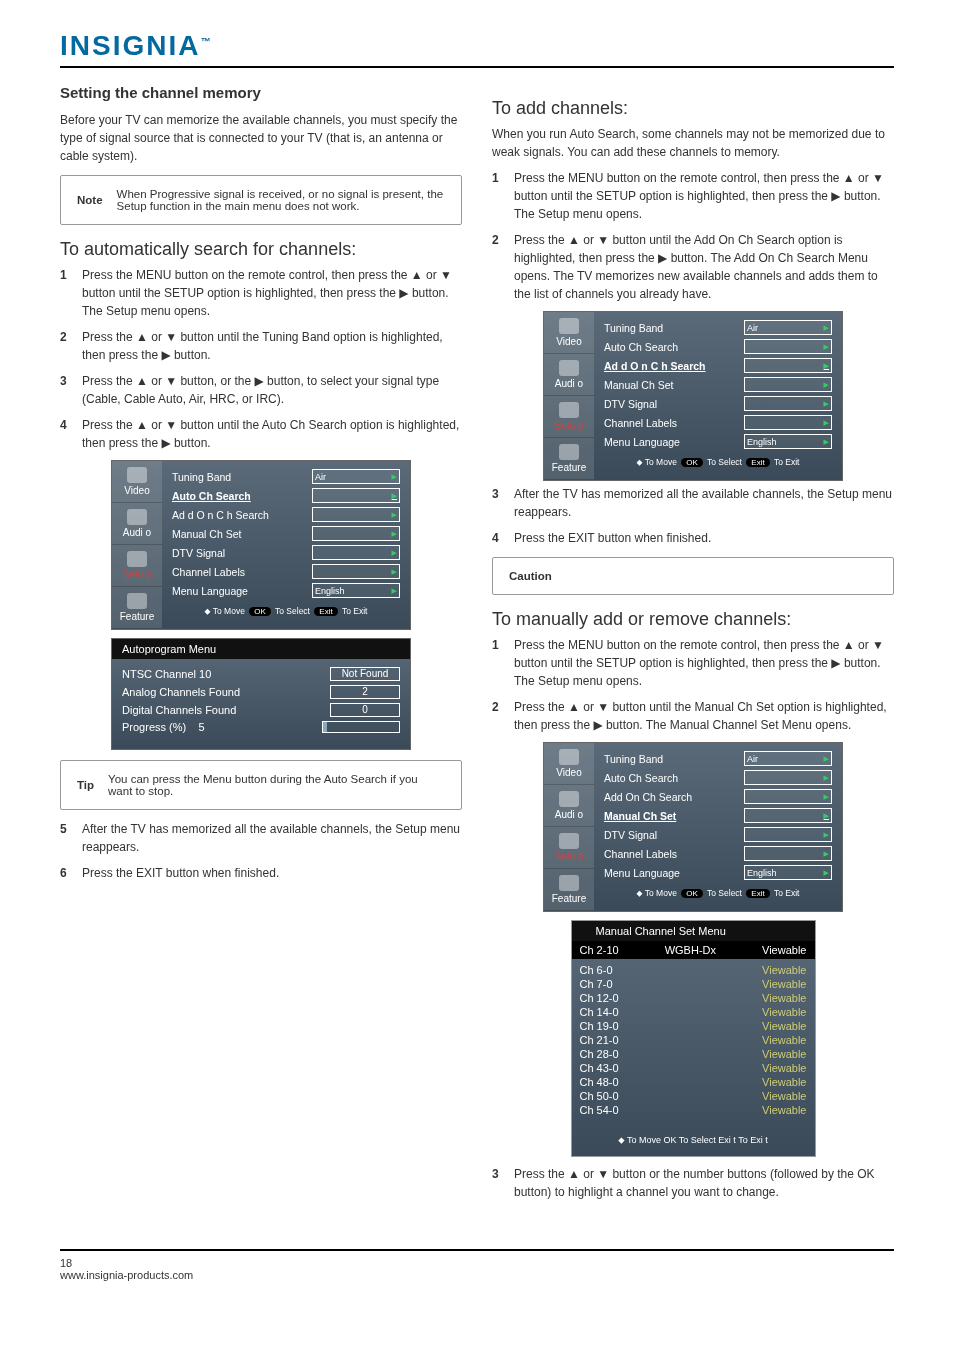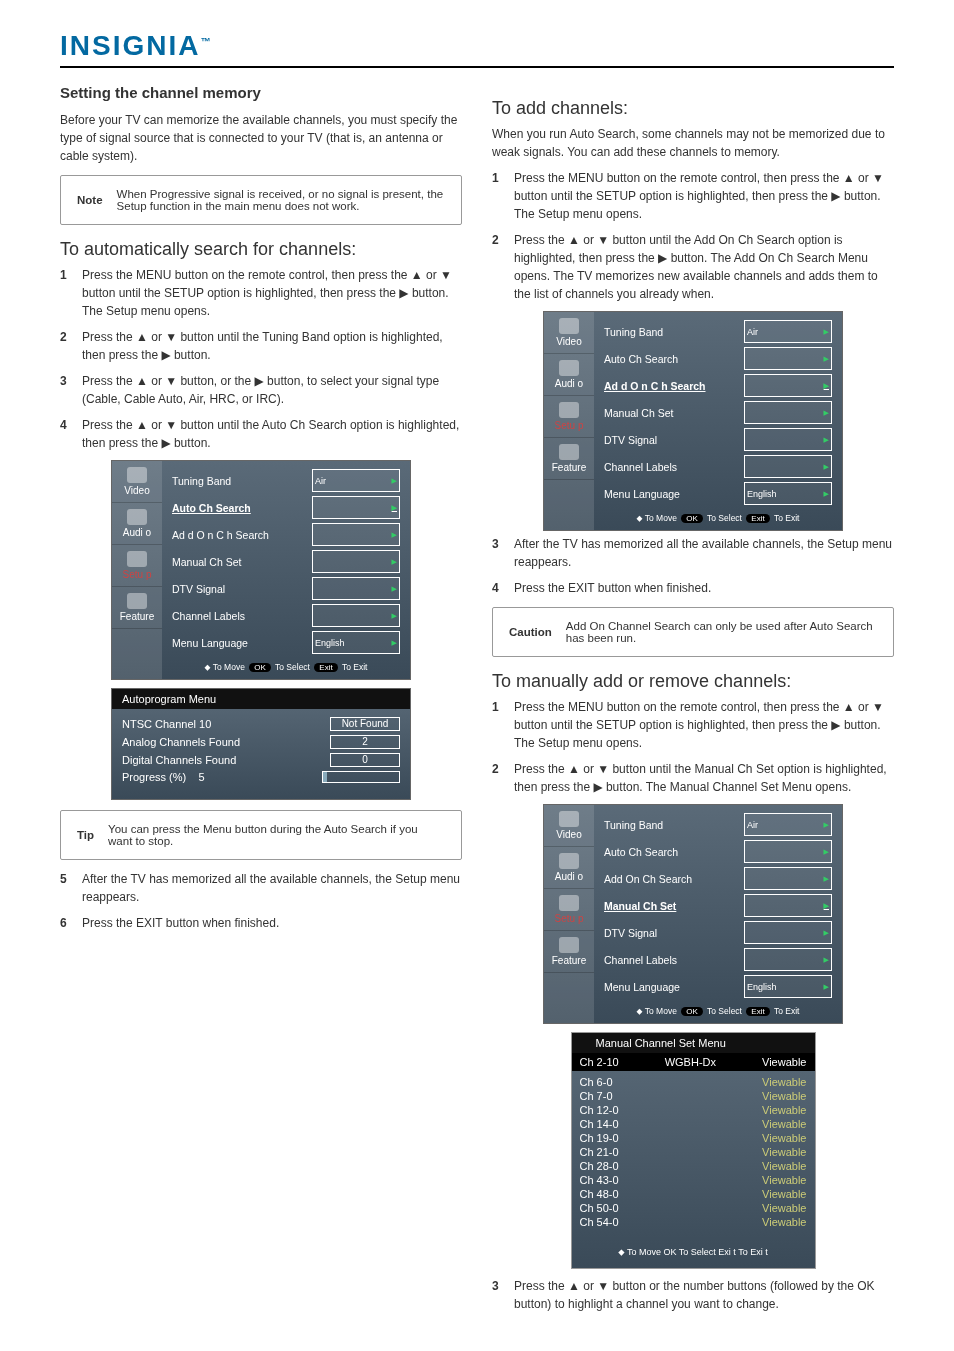--- a/index.html
+++ b/index.html
@@ -23,21 +23,21 @@
 
   
   .tv-menu { width: 300px; margin: 8px auto 4px auto; border: 1px solid #666; display: flex; background: linear-gradient(#5a6a78,#3a4a58); font-size: 10.5px; color: #fff; }
   .tv-menu .side { width: 50px; background: rgba(255,255,255,0.13); display: flex; flex-direction: column; }
   .tv-menu .side .tab { text-align: center; padding: 6px 2px; font-size: 10px; border-bottom: 1px solid rgba(0,0,0,0.2); }
   .tv-menu .side .tab.selected { color: #c44; }
   .tv-menu .side .icon-box { width: 20px; height: 16px; margin: 0 auto 2px auto; background: rgba(255,255,255,0.4); border-radius: 3px; }
   .tv-menu .main { flex: 1; padding: 6px 10px; }
   .tv-menu .row { display: flex; align-items: center; justify-content: space-between; padding: 2px 0; }
   .tv-menu .row.hi { text-decoration: underline; font-weight: 700; }
-  .tv-menu .val-box { width: 88px; height: 23px; border: 1px solid #fff; background: rgba(255,255,255,0.06); display: flex; align-items: center; justify-content: space-between; padding: 0 2px; font-size: 9px; }
+  .tv-menu .val-box { width: 88px; height: 15px; border: 1px solid #fff; background: rgba(255,255,255,0.06); display: flex; align-items: center; justify-content: space-between; padding: 0 2px; font-size: 9px; }
   .tv-menu .val-box .tri { font-size: 7px; color: #3c6; }
   .tv-menu .hint { text-align: center; font-size: 8.5px; padding-top: 6px; }
   .tv-menu .pill { display: inline-block; background: #000; color: #fff; border-radius: 7px; padding: 0 5px; font-size: 8px; margin: 0 2px; }
 
   
   .auto-menu { width: 300px; margin: 8px auto; border: 1px solid #666; background: linear-gradient(#5a6a78,#3a4a58); font-size: 11px; color: #fff; }
   .auto-menu .bar { background: #111; padding: 4px 10px; }
   .auto-menu .body-rows { padding: 6px 10px 14px 10px; }
   .auto-menu .arow { display: flex; align-items: center; justify-content: space-between; padding: 2px 0; }
   .auto-menu .vbox { width: 70px; height: 14px; border: 1px solid #fff; text-align: center; font-size: 10px; }
@@ -210,21 +210,21 @@
             <p>When you run Auto Search, some channels may not be memorized due to weak signals. You can add these channels to memory.</p>
           </div>
 
         <ol class="steps body">
           <li>
               <span class="num">1</span>
               <span>Press the MENU button on the remote control, then press the ▲ or ▼ button until the SETUP option is highlighted, then press the ▶ button. The Setup menu opens.</span>
             </li>
           <li>
               <span class="num">2</span>
-              <span>Press the ▲ or ▼ button until the Add On Ch Search option is highlighted, then press the ▶ button. The Add On Ch Search Menu opens. The TV memorizes new available channels and adds them to the list of channels you already when.</span>
+              <span>Press the ▲ or ▼ button until the Add On Ch Search option is highlighted, then press the ▶ button. The Add On Ch Search Menu opens. The TV memorizes new available channels and adds them to the list of channels you already have.</span>
             </li>
         </ol>
 
         <div class="tv-menu">
           <div class="side">
             <div class="tab"><div class="icon-box"></div><span>Video</span></div>
             <div class="tab"><div class="icon-box"></div><span>Audi o</span></div>
             <div class="tab selected"><div class="icon-box"></div><span>Setu p</span></div>
             <div class="tab"><div class="icon-box"></div><span>Feature</span></div>
           </div>
@@ -288,21 +288,20 @@
               <span>After the TV has memorized all the available channels, the Setup menu reappears.</span>
             </li>
           <li>
               <span class="num">4</span>
               <span>Press the EXIT button when finished.</span>
             </li>
         </ol>
 
         <div class="caution-box">
           <span class="caution-label">Caution</span>
-          <span>Add On Channel Search can only be used after Auto Search has been run.</span>
         </div>
 
         <div class="sub-title">To manually add or remove channels:</div>
         <ol class="steps body">
           <li>
               <span class="num">1</span>
               <span>Press the MENU button on the remote control, then press the ▲ or ▼ button until the SETUP option is highlighted, then press the ▶ button. The Setup menu opens.</span>
             </li>
           <li>
               <span class="num">2</span>

